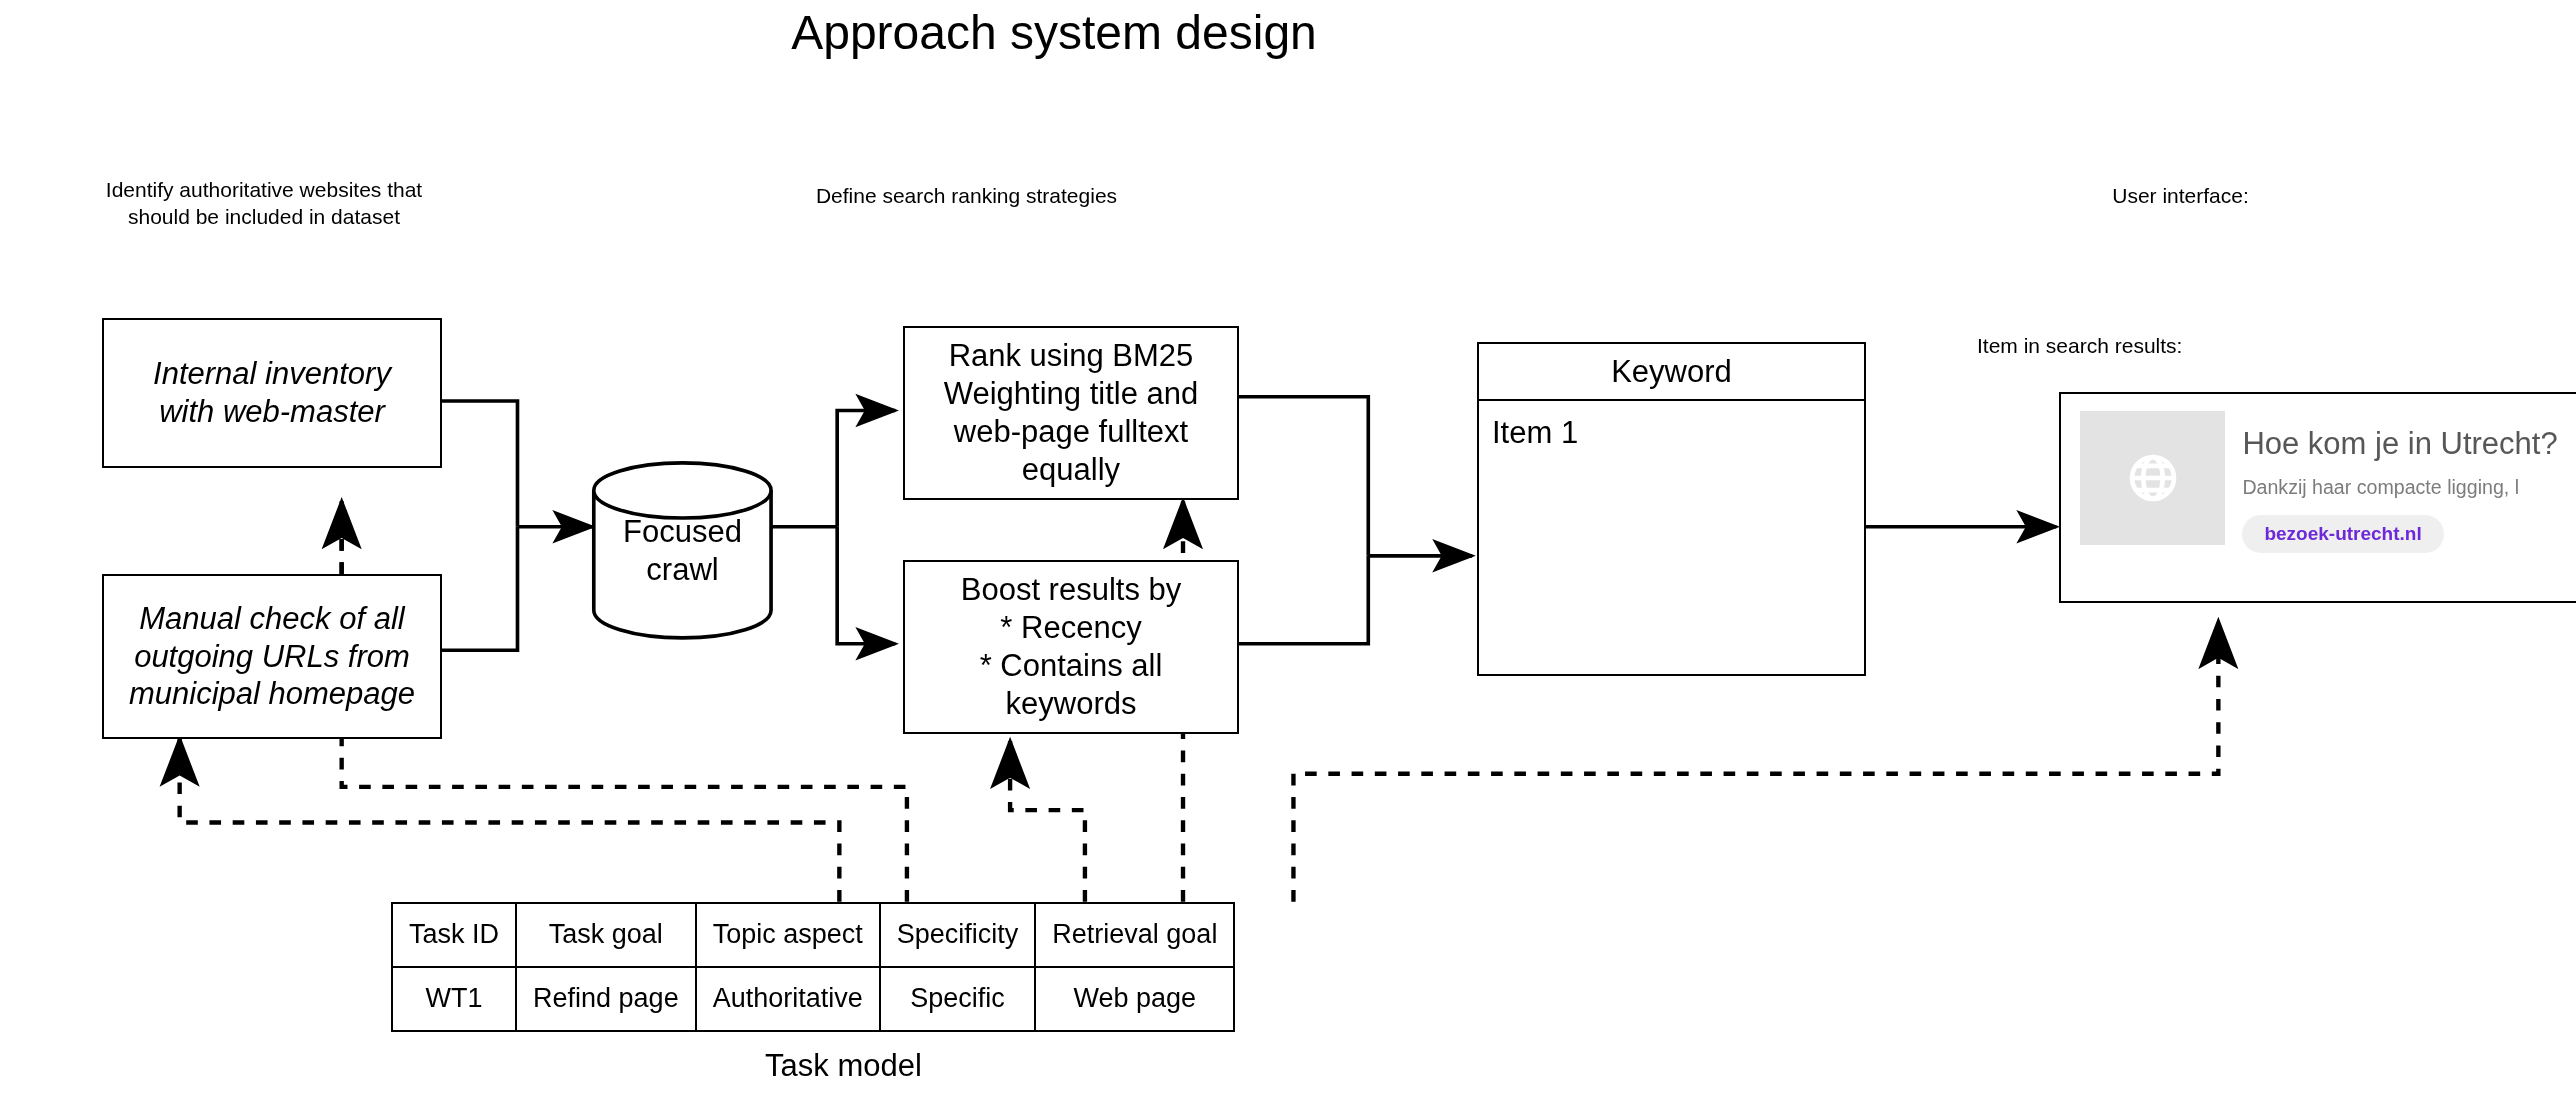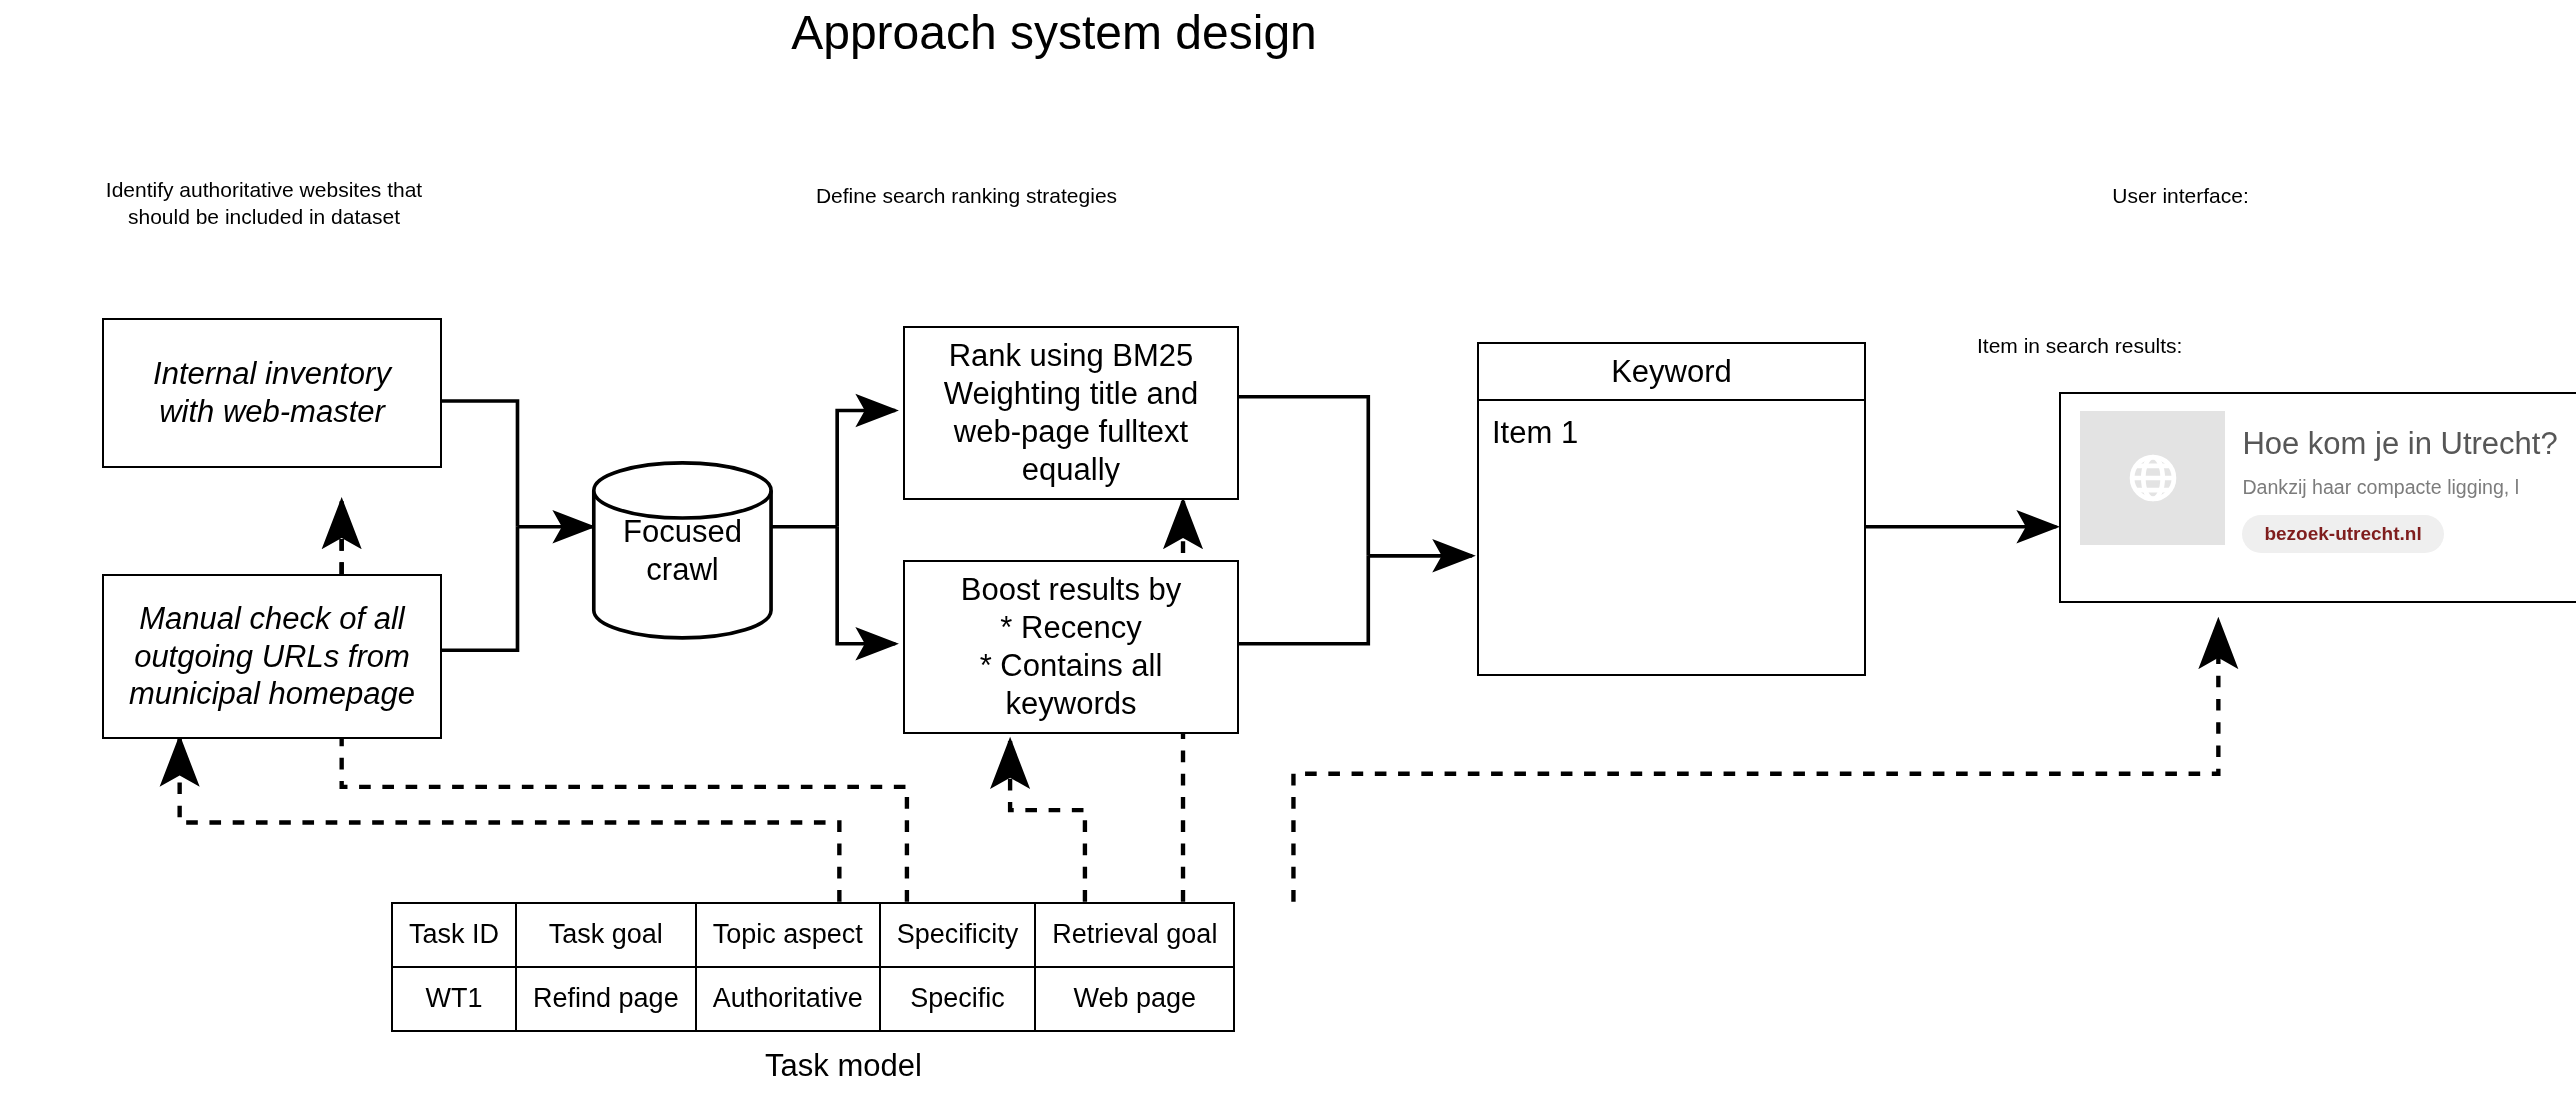--- a/index.html
+++ b/index.html
@@ -31,21 +31,21 @@
 
   
   .card{position:absolute;border:2.9px solid #000;background:#fff;box-sizing:border-box;
         display:flex;align-items:flex-start;padding:17.4px 19px;overflow:hidden;}
   .card-thumb{width:145px;height:134px;background:#e3e3e3;flex:0 0 auto;
               display:flex;align-items:center;justify-content:center;}
   .card-right{margin-left:17.4px;flex:1 1 auto;min-width:0;padding-top:16px;}
   .card-title{font-size:31px;color:#575757;white-space:nowrap;line-height:1.1;}
   .card-snippet{font-size:19.6px;color:#7c7c7c;white-space:nowrap;margin-top:16px;line-height:1.1;}
   .card-chip{display:inline-block;margin-top:16px;background:#efefef;border-radius:19px;
-             padding:8px 22px;font-size:19px;color:#7f1d1d;font-weight:bold;white-space:nowrap;}
+             padding:8px 22px;font-size:19px;color:#6d28d9;font-weight:bold;white-space:nowrap;}
 
   
   .tbl{position:absolute;border:2.9px solid #000;border-collapse:collapse;background:#fff;}
   .tbl td{border:2.2px solid #000;font-size:27px;text-align:center;
           padding:13px 16px;white-space:nowrap;line-height:1.1;}
   .tbl .r1 td{height:36px;}
   .tbl .r2 td{height:36px;}
   .caption{position:absolute;font-size:31px;text-align:center;white-space:nowrap;}
 </style>
 </head>

